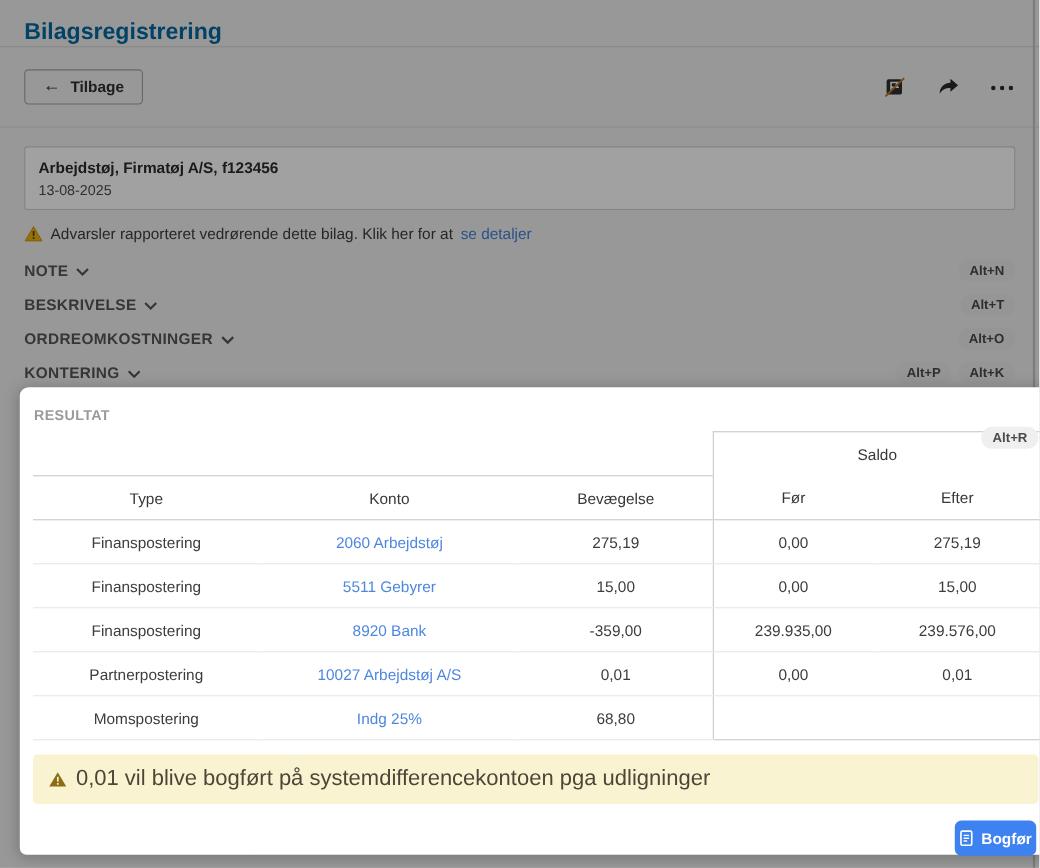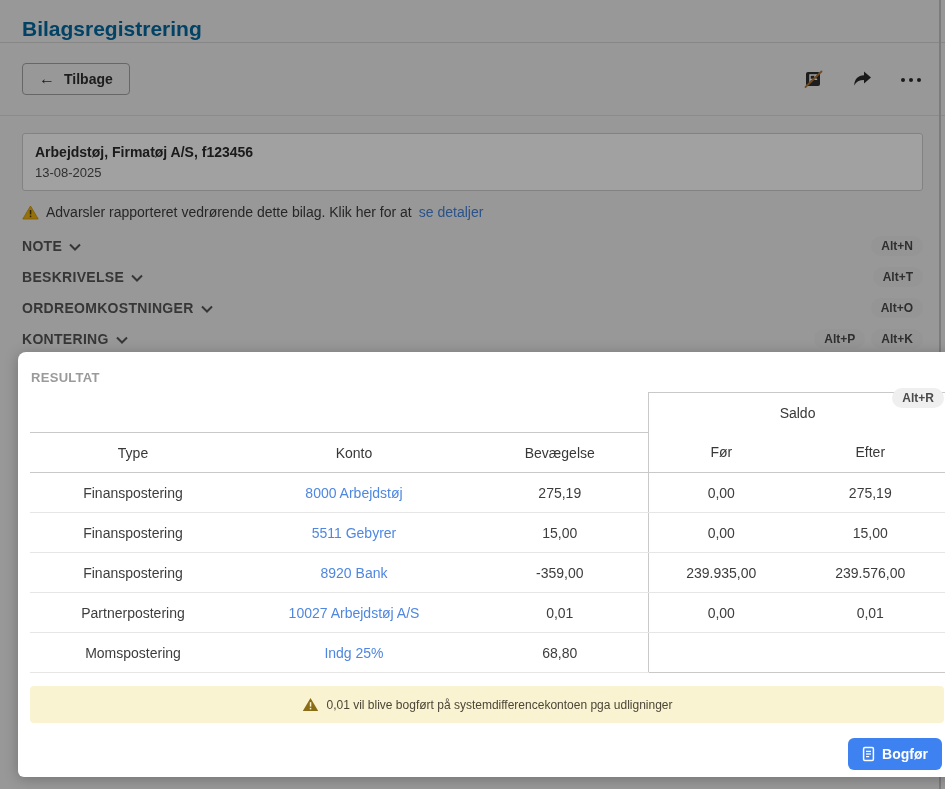--- a/index.html
+++ b/index.html
@@ -99,27 +99,27 @@
   tr.datarow td.s-left{border-left:1px solid #c9c9c9;}
   tr.datarow td.s-right{border-right:1px solid #c9c9c9;}
   tr.lastrow td.saldo-empty{
     border-left:1px solid #c9c9c9;border-right:1px solid #c9c9c9;
     border-bottom:1px solid #c9c9c9;
   }
   td .tlink{color:#4f87e0;}
   .panel-warn{
     margin:13px 10px 0 12px;background:#faf3d2;border-radius:4px;
     padding:11px 14px;display:flex;align-items:center;gap:8px;
-    font-size:12px;color:#4c4637;box-sizing:border-box;justify-content:center;
+    font-size:20px;color:#4c4637;box-sizing:border-box;
   }
   .panel-footer{display:flex;justify-content:flex-end;padding:15px 12px 0 0;}
   .btn-post{
     display:inline-flex;align-items:center;gap:7px;
     background:#3d82f0;color:#fff;border:none;border-radius:6px;
-    padding:8px 14px;font-size:14px;font-weight:bold;font-family:inherit;cursor:pointer;
+    padding:8px 4px;font-size:14px;font-weight:bold;font-family:inherit;cursor:pointer;
   }
 </style>
 </head>
 <body>
 
 <div class="window-edge"></div>
 
 <div>
 
   <div class="titlebar">
@@ -261,21 +261,21 @@
     <tr class="headrow">
       <th class="colhead left3">Type</th>
       <th class="colhead left3">Konto</th>
       <th class="colhead left3 num">Bevægelse</th>
       <th class="colhead num s-left">Før</th>
       <th class="colhead num s-right">Efter</th>
     </tr>
 
     <tr class="datarow">
       <td>Finanspostering</td>
-      <td><a class="tlink link">8000 Arbejdstøj</a></td>
+      <td><a class="tlink link">2060 Arbejdstøj</a></td>
       <td class="num">275,19</td>
       <td class="num s-left">0,00</td>
       <td class="num s-right">275,19</td>
     </tr>
     <tr class="datarow">
       <td>Finanspostering</td>
       <td><a class="tlink link">5511 Gebyrer</a></td>
       <td class="num">15,00</td>
       <td class="num s-left">0,00</td>
       <td class="num s-right">15,00</td>

